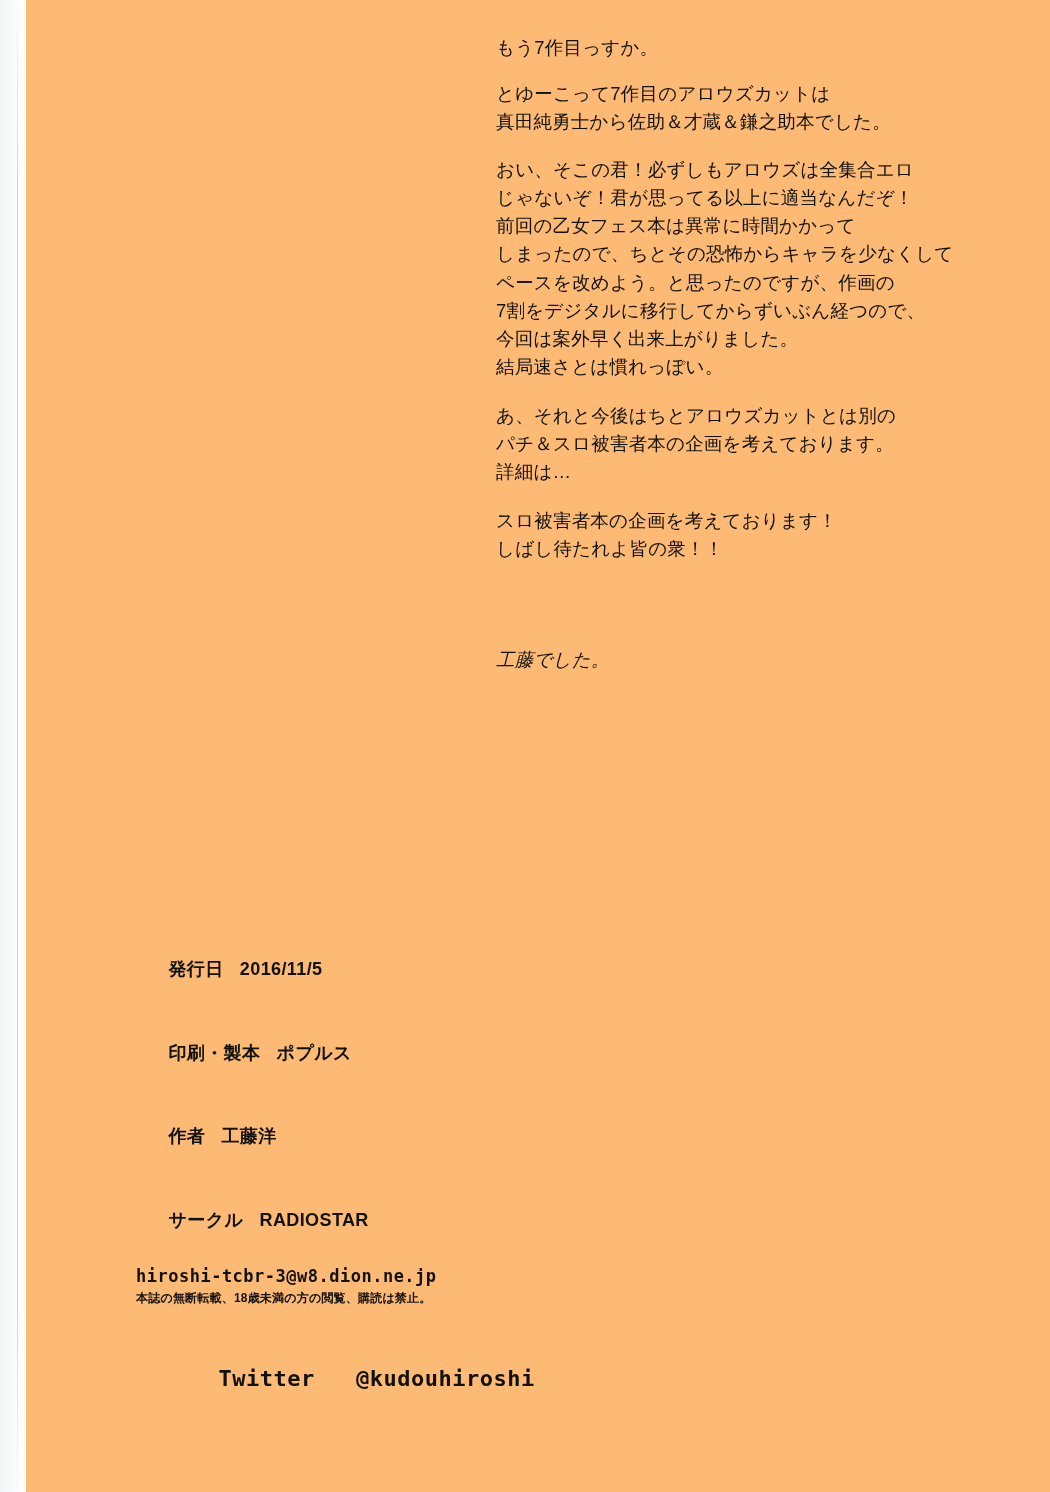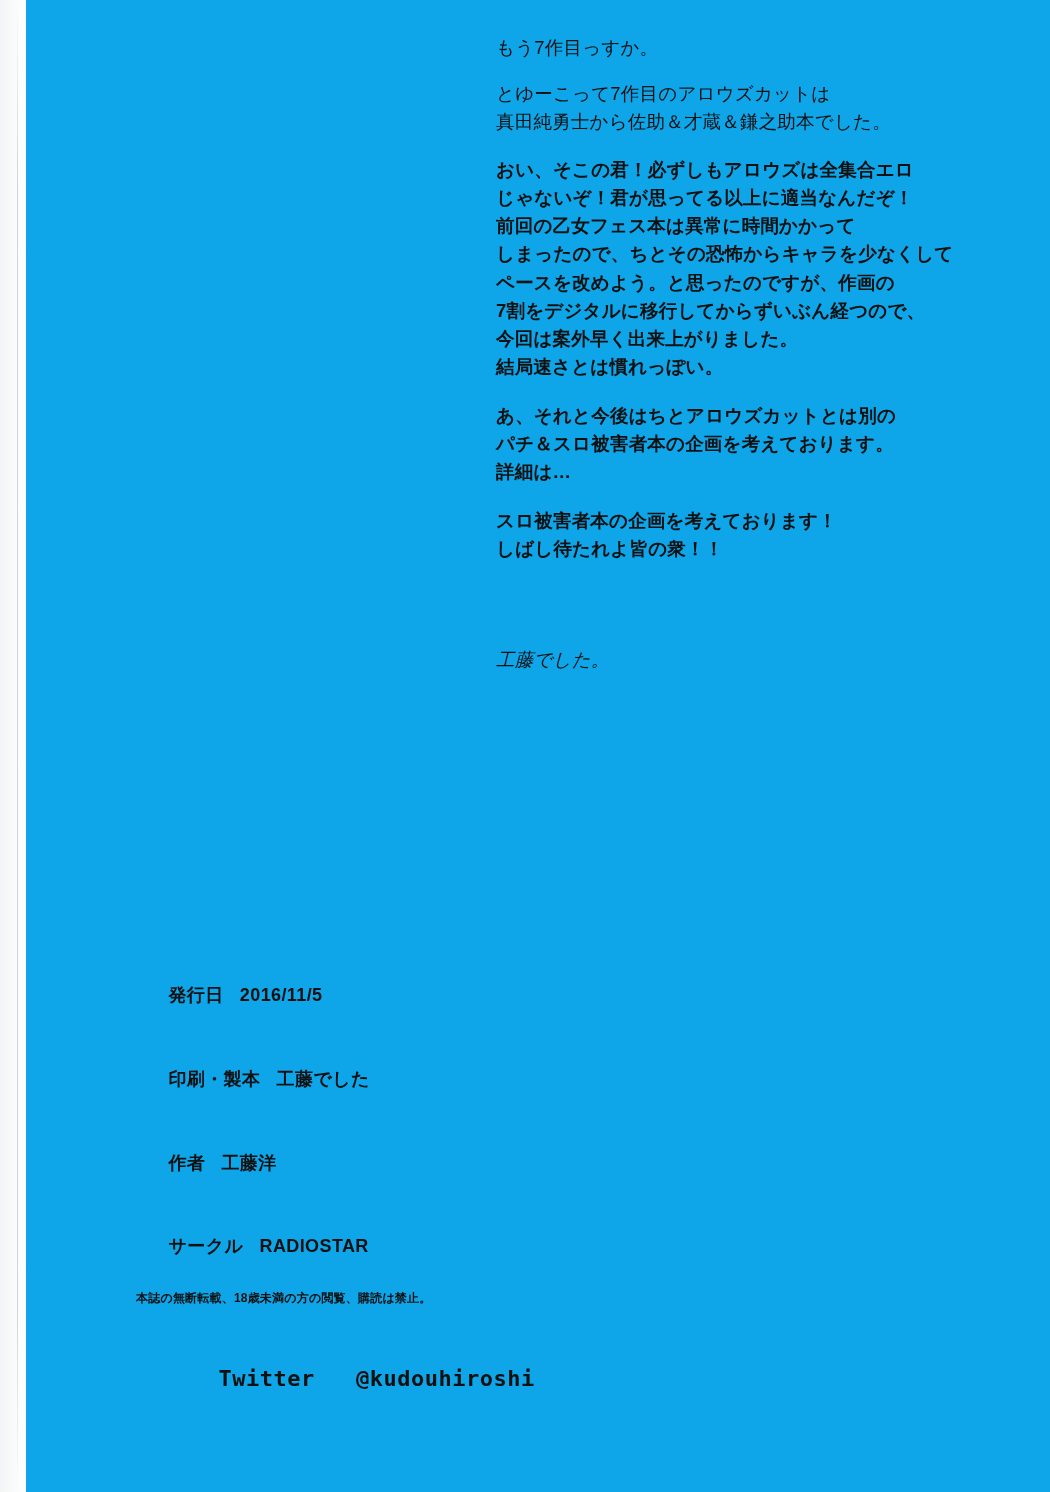--- a/index.html
+++ b/index.html
@@ -11,21 +11,21 @@
     height: 1492px;
     background: #ffffff;
     font-family: "Liberation Sans", sans-serif;
     color: #1a1a1a;
     position: relative;
     overflow: hidden;
   }
   .page {
     position: absolute;
     inset: 0;
-    background: #0ea5e9;
+    background: #fdba74;
   }
   
   .paper-edge {
     position: absolute;
     left: 0;
     top: 0;
     width: 26px;
     height: 100%;
     background: linear-gradient(to right, #f2f4f5 0%, #f8fafa 45%, #ffffff 100%);
   }
@@ -49,21 +49,20 @@
   }
   .afterword p {
     margin: 0 0 21px 0;
     white-space: pre-line;
   }
   .afterword p.tight {
     margin-bottom: 19px;
   }
   .afterword p.block {
     line-height: 1.52;
-    font-weight: bold;
   }
   .afterword p.signoff {
     margin-top: 82px;
     font-style: italic;
   }
   .colophon {
     position: absolute;
     left: 136px;
     bottom: 62px;
     width: 700px;
@@ -124,27 +123,28 @@
     <p class="block">スロ被害者本の企画を考えております！
 しばし待たれよ皆の衆！！</p>
     <p class="signoff">工藤でした。</p>
   </div>
 
   <div class="colophon">
     <div class="row jp">
       <span>発行日</span><span>&nbsp;&nbsp;&nbsp;</span><span>2016/11/5</span>
     </div>
     <div class="row jp">
-      <span>印刷・製本</span><span>&nbsp;&nbsp;&nbsp;</span><span>工藤でした</span>
+      <span>印刷・製本</span><span>&nbsp;&nbsp;&nbsp;</span><span>ポプルス</span>
     </div>
     <div class="row jp">
       <span>作者</span><span>&nbsp;&nbsp;&nbsp;</span><span>工藤洋</span>
     </div>
     <div class="row jp">
       <span>サークル</span><span>&nbsp;&nbsp;&nbsp;</span><span>RADIOSTAR</span>
     </div>
+    <div class="row mail">hiroshi-tcbr-3@w8.dion.ne.jp</div>
     <div class="row notice">本誌の無断転載、18歳未満の方の閲覧、購読は禁止。</div>
     <div class="row twitter">
       <span>Twitter</span><span>&nbsp;&nbsp;&nbsp;</span><span>@kudouhiroshi</span>
     </div>
   </div>
 
 </div>
 
 </body></html>

